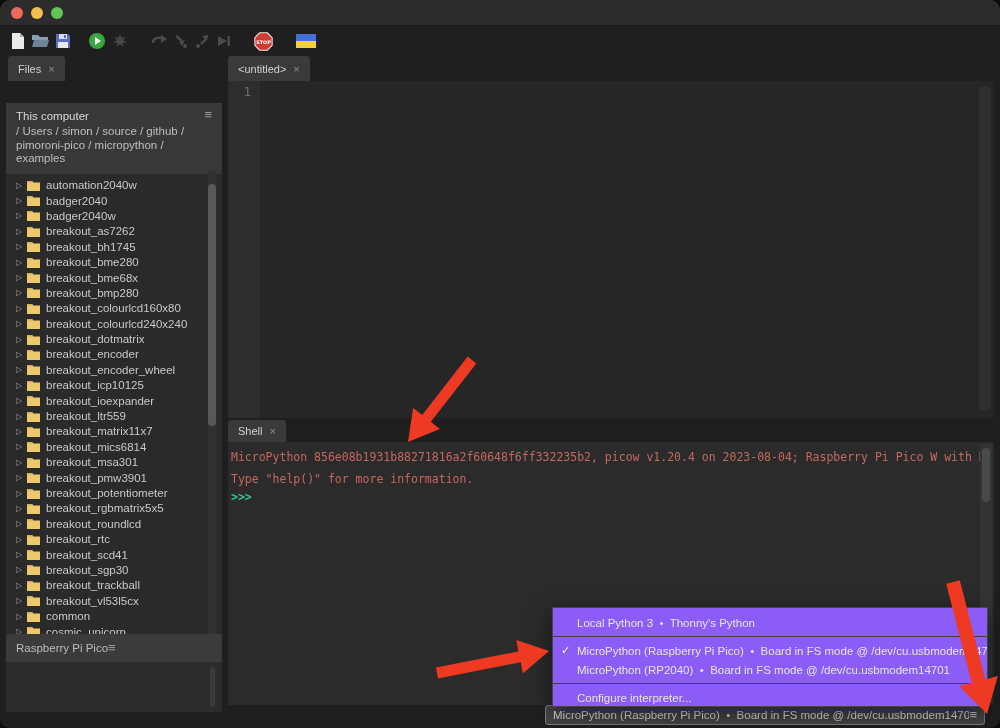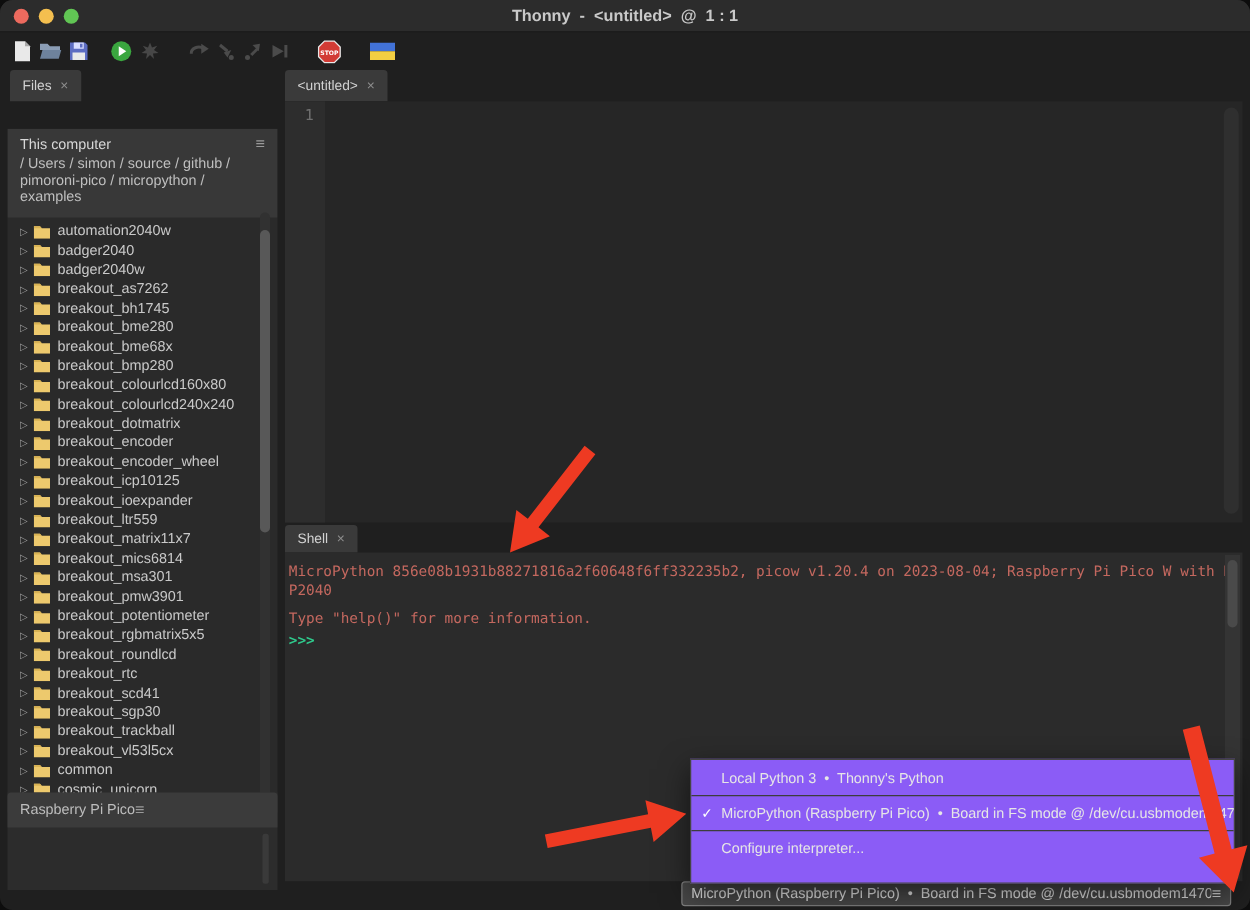--- a/index.html
+++ b/index.html
@@ -102,21 +102,20 @@
 <body>
 
 <div class="win">
 
   <div class="titlebar">
     <div class="lights">
       <span class="light l-close"></span>
       <span class="light l-min"></span>
       <span class="light l-zoom"></span>
     </div>
-    <div class="title">Thonny  -  &lt;untitled&gt;  @  1 : 1</div>
   </div>
 
   <div class="toolbar">
     <span class="tbtn">
       <svg width="17" height="18" viewBox="0 0 17 18">
         <path d="M3 1h8l4 4v12H3z" fill="#e9e9e9"></path>
           <path d="M11 1l4 4h-4z" fill="#a9a9a9"></path>
       </svg>
     </span>
     <span class="tbtn">
@@ -498,21 +497,20 @@
 
   <div class="editor">
     <div class="gutter">
       <span class="lineno">1</span>
     </div>
     <div class="ed-scroll"></div>
   </div>
 
   <div class="shell">
     <div class="sline">MicroPython 856e08b1931b88271816a2f60648f6ff332235b2, picow v1.20.4 on 2023-08-04; Raspberry Pi Pico W with R</div>
-    <div class="sline">P2040</div>
     <div class="sgap"></div>
     <div class="sline">Type "help()" for more information.</div>
     <div class="prompt">&gt;&gt;&gt;</div>
     <div class="sh-scroll-track"></div>
     <div class="sh-scroll-thumb"></div>
   </div>
 
   <div class="interp">
     <span class="interp-label">MicroPython (Raspberry Pi Pico)  •  Board in FS mode @ /dev/cu.usbmodem14701</span>
     <span class="interp-ic hamburger">≡</span>
@@ -520,20 +518,23 @@
 
   <div class="menu">
     <div class="mi">
       <span>Local Python 3  •  Thonny's Python</span>
     </div>
     <div class="msep"></div>
     <div class="mi">
       <span class="chk">✓</span>
       <span>MicroPython (Raspberry Pi Pico)  •  Board in FS mode @ /dev/cu.usbmodem14701</span>
     </div>
+    <div class="mi">
+      <span>MicroPython (RP2040)  •  Board in FS mode @ /dev/cu.usbmodem14701</span>
+    </div>
     <div class="msep"></div>
     <div class="mi">
       <span>Configure interpreter...</span>
     </div>
   </div>
 
   <svg class="arrows" viewBox="0 0 1000 728">
     <polygon points="467.7,356.6 422.2,415.0 413.1,407.9 408,442 439.9,428.9 430.8,421.8 476.3,363.4" fill="#ee3a22"></polygon>
     <polygon points="435.9,667.6 518.5,651.4 516.3,640.1 549,651 522.9,673.5 520.7,662.2 438.1,678.4" fill="#ee3a22"></polygon>
     <polygon points="946.2,583.7 971.7,682.8 959.1,686.1 987,714 997.9,676.1 985.3,679.4 959.8,580.3" fill="#ee3a22"></polygon>

